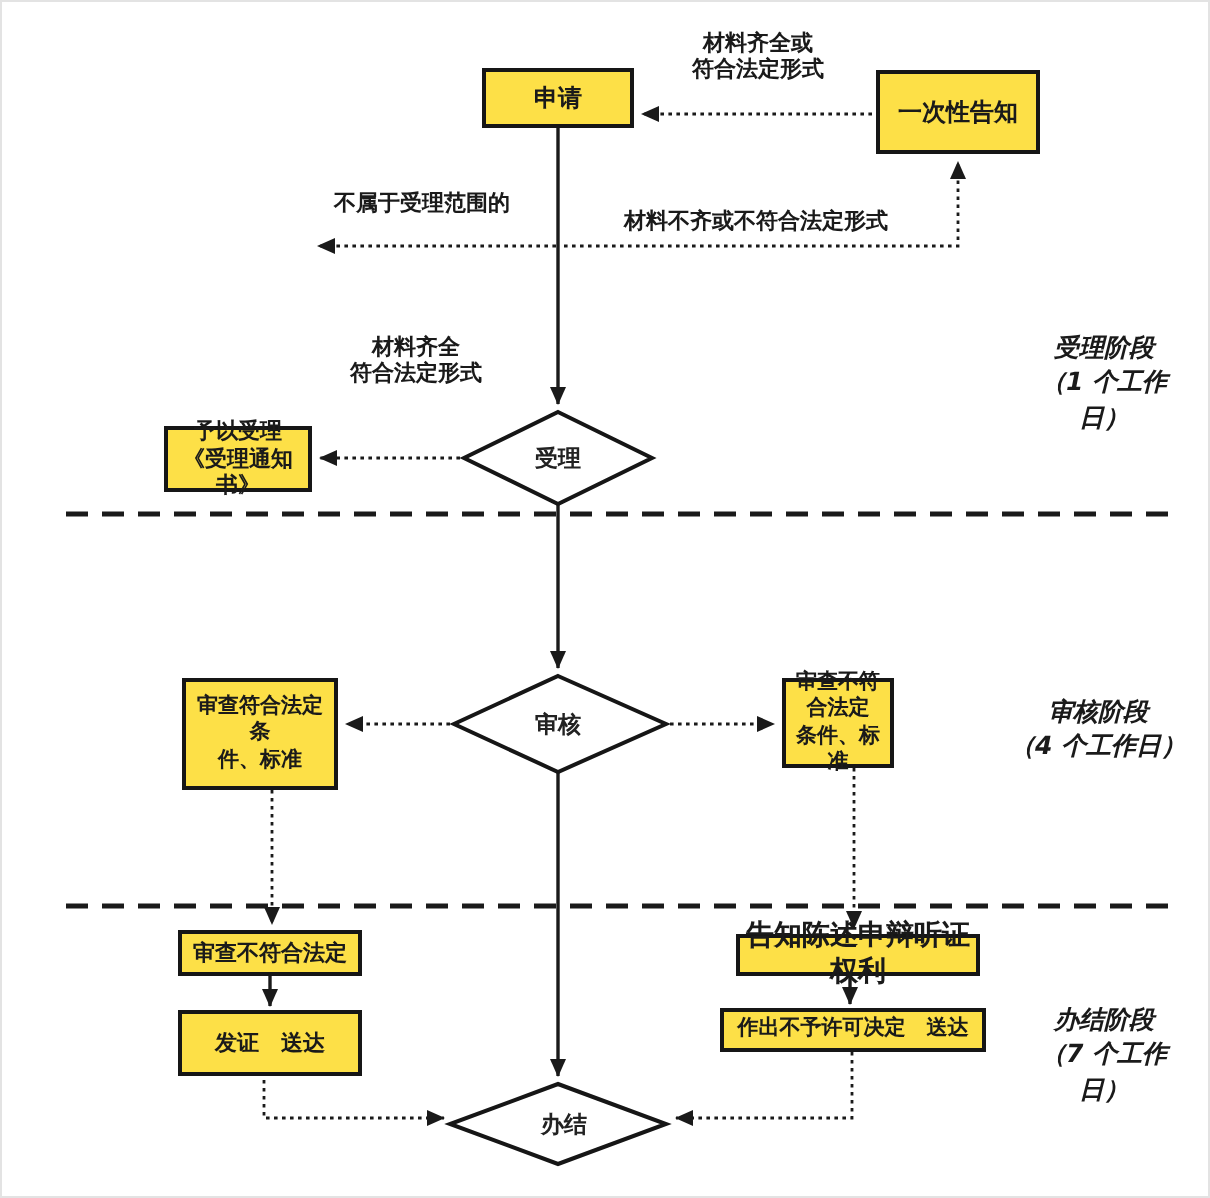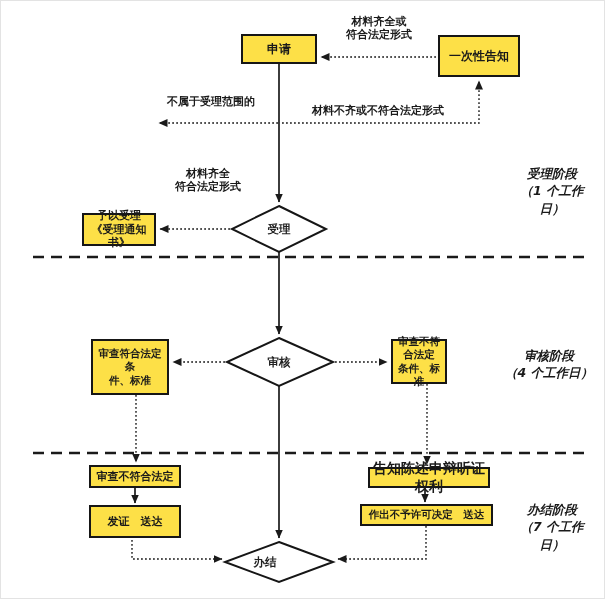--- a/index.html
+++ b/index.html
@@ -97,21 +97,21 @@
   <div class="node" style="left:88px;top:464px;width:92px;height:23px">审查不符合法定</div>
 
   <div class="node" style="left:88px;top:504px;width:92px;height:33px">发证　送达</div>
 
   <div class="node" style="left:367px;top:466px;width:122px;height:21px;font-size:14px">告知陈述申辩听证权利</div>
 
   <div class="node" style="left:359px;top:503px;width:133px;height:22px;font-size:10.5px">作出不予许可决定　送达</div>
 
   <div class="dlabel" style="left:243px;top:221px;width:70px">受理</div>
   <div class="dlabel" style="left:243px;top:354px;width:70px">审核</div>
-  <div class="dlabel" style="left:229px;top:554px;width:70px">办结</div>
+  <div class="dlabel" style="left:246px;top:554px;width:70px">办结</div>
 
   <div class="flabel" style="left:328px;top:14px;width:100px">材料齐全或
 符合法定形式</div>
 
   <div class="flabel" style="left:158px;top:94px;width:104px">不属于受理范围的</div>
 
   <div class="flabel" style="left:307px;top:103px;width:140px">材料不齐或不符合法定形式</div>
 
   <div class="flabel" style="left:157px;top:166px;width:100px">材料齐全
 符合法定形式</div>

